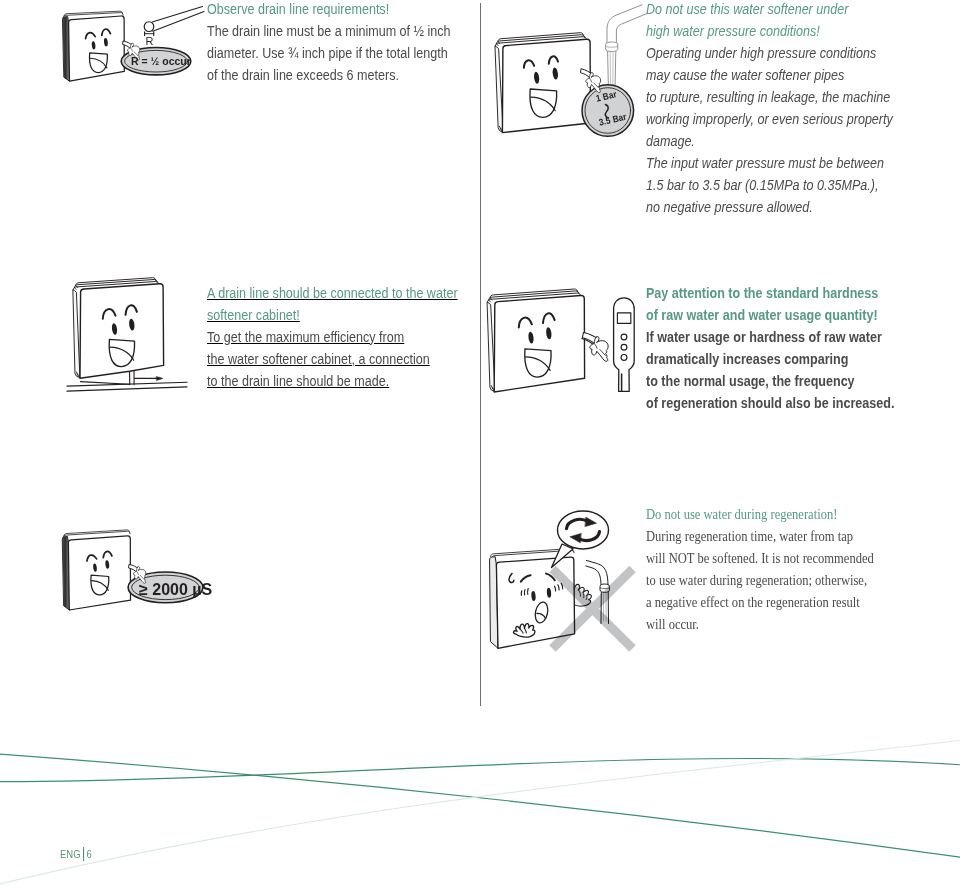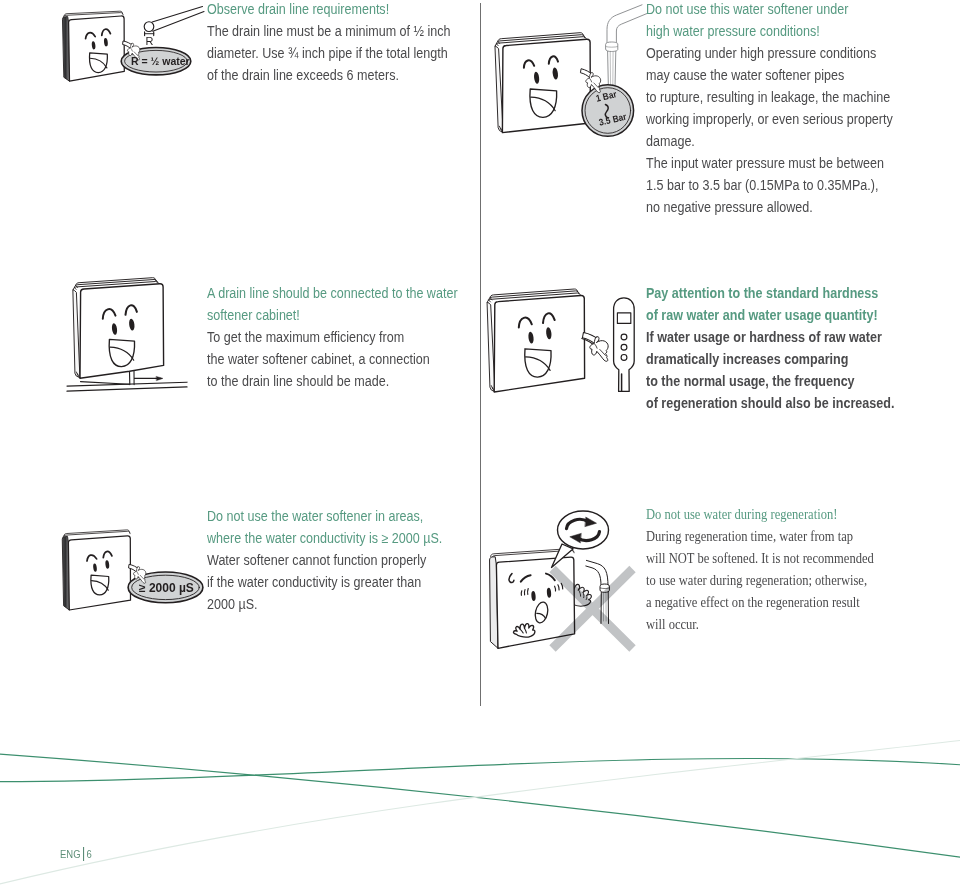--- a/index.html
+++ b/index.html
@@ -288,70 +288,63 @@
   </g>
   </svg>
 
   <div class="tblock" style="left:206.5px;top:-1.5px;">
     <div class="tline hd">Observe drain line requirements!</div>
     <div class="tline">The drain line must be a minimum of ½ inch</div>
     <div class="tline">diameter. Use ¾ inch pipe if the total length</div>
     <div class="tline">of the drain line exceeds 6 meters.</div>
   </div>
 
-  <div class="tblock" style="left:645.5px;top:-1.5px;">
+  <div class="tblock" style="left:645.5px;top:-1.5px;font-style:italic;">
     <div class="tline hd">Do not use this water softener under</div>
     <div class="tline hd">high water pressure conditions!</div>
     <div class="tline">Operating under high pressure conditions</div>
     <div class="tline">may cause the water softener pipes</div>
     <div class="tline">to rupture, resulting in leakage, the machine</div>
     <div class="tline">working improperly, or even serious property</div>
     <div class="tline">damage.</div>
     <div class="tline">The input water pressure must be between</div>
     <div class="tline">1.5 bar to 3.5 bar (0.15MPa to 0.35MPa.),</div>
     <div class="tline">no negative pressure allowed.</div>
   </div>
 
-  <div class="tblock" style="left:206.5px;top:282.5px;">
+  <div class="tblock" style="left:206.5px;top:282.5px;text-decoration:underline;">
     <div class="tline hd">A drain line should be connected to the water</div>
     <div class="tline hd">softener cabinet!</div>
     <div class="tline">To get the maximum efficiency from</div>
     <div class="tline">the water softener cabinet, a connection</div>
     <div class="tline">to the drain line should be made.</div>
   </div>
 
   <div class="tblock" style="left:645.5px;top:282.5px;font-weight:bold;">
     <div class="tline hd">Pay attention to the standard hardness</div>
     <div class="tline hd">of raw water and water usage quantity!</div>
     <div class="tline">If water usage or hardness of raw water</div>
     <div class="tline">dramatically increases comparing</div>
     <div class="tline">to the normal usage, the frequency</div>
     <div class="tline">of regeneration should also be increased.</div>
   </div>
 
-  <div class="tblock" style="left:206.5px;top:505.5px;">
-    <div class="tline hd">Do not use the water softener in areas,</div>
-    <div class="tline hd">where the water conductivity is ≥ 2000 µS.</div>
-    <div class="tline">Water softener cannot function properly</div>
-    <div class="tline">if the water conductivity is greater than</div>
-    <div class="tline">2000 µS.</div>
-  </div>
 
   <div class="tblock" style="left:645.5px;top:503.5px;font-family:Liberation Serif, serif;">
     <div class="tline hd">Do not use water during regeneration!</div>
     <div class="tline">During regeneration time, water from tap</div>
     <div class="tline">will NOT be softened. It is not recommended</div>
     <div class="tline">to use water during regeneration; otherwise,</div>
     <div class="tline">a negative effect on the regeneration result</div>
     <div class="tline">will occur.</div>
   </div>
 
-  <div class="ovallbl" style="left:131px;top:55px;font-size:10.5px;">R = ½ water</div>
+  <div class="ovallbl" style="left:131px;top:55px;font-size:10.5px;">R = ½ occur</div>
   <div class="ovallbl" style="left:145.5px;top:34.5px;font-size:11px;font-weight:normal;">R</div>
   <div class="ovallbl" style="left:594.5px;top:94px;font-size:9.5px;line-height:9.5px;transform:rotate(-13deg) scaleX(0.88);transform-origin:left top;">1 Bar</div>
   <div class="ovallbl" style="left:597.5px;top:118px;font-size:9.5px;line-height:9.5px;transform:rotate(-13deg) scaleX(0.88);transform-origin:left top;">3.5 Bar</div>
-  <div class="ovallbl" style="left:139px;top:581px;font-size:12px;">≥ 2000 µS</div>
+  <div class="ovallbl" style="left:139px;top:581px;font-size:16px;">≥ 2000 µS</div>
 
   <div class="pagenum">
     <span>ENG</span><span class="bar"></span><span>6</span>
   </div>
 
 </div>
 
 </body></html>

